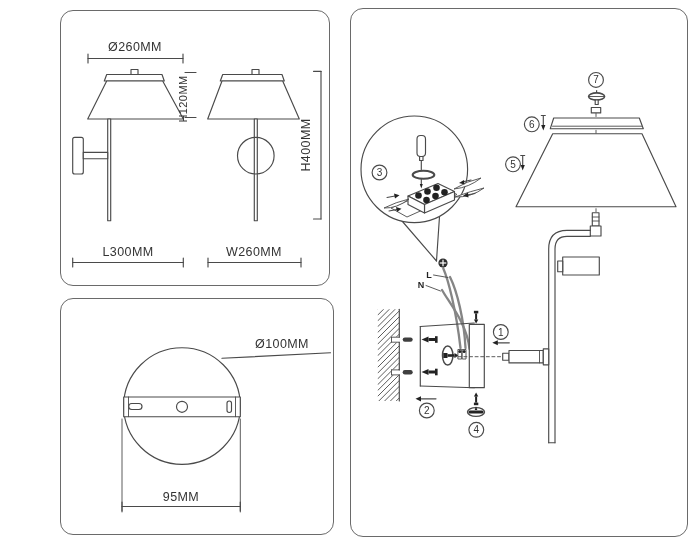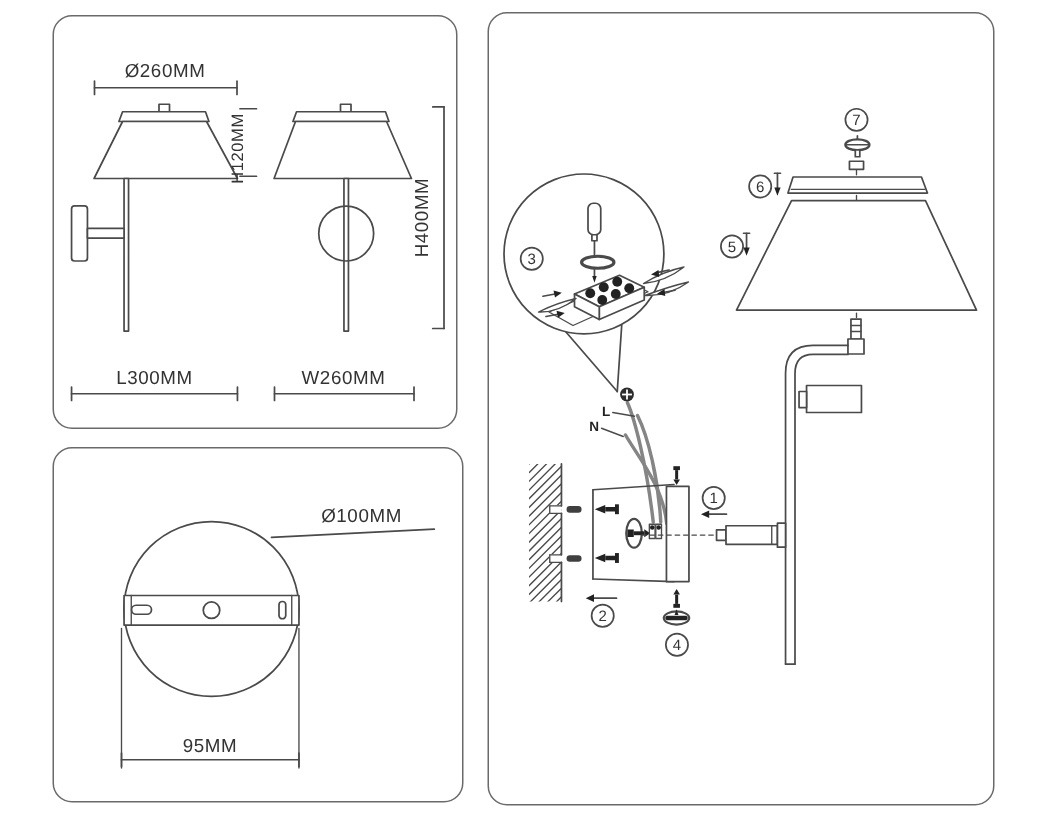--- a/index.html
+++ b/index.html
@@ -1,20 +1,20 @@
 <!DOCTYPE html>
 <html><head>
 <meta charset="utf-8">
 <style>
   html,body{margin:0;padding:0;background:#ffffff;}
   #stage{position:relative;width:700px;height:544px;background:#fff;overflow:hidden;
          font-family:"Liberation Sans",sans-serif;}
-  .panel{position:absolute;border:1.6px solid #6a6a6a;border-radius:13px;background:#fff;box-sizing:border-box;}
+  .panel{position:absolute;border:1.6px solid #6a6a6a;border-radius:13px;background:#fff;box-sizing:border-box;margin-left:25px;}
   #panel-dims{left:35px;top:10px;width:270px;height:276px;}
-  #panel-plate{left:35px;top:298px;width:274px;height:237px;}
+  #panel-plate{left:35px;top:298px;width:274px;height:237px;padding-left:16px;}
   #panel-assembly{left:325px;top:8px;width:338px;height:529px;}
   svg{display:block;}
   .ln{fill:none;stroke:#4a4a4a;stroke-width:1.15;stroke-linecap:round;stroke-linejoin:round;}
   .fw{fill:#ffffff;stroke:#4a4a4a;stroke-width:1.15;stroke-linejoin:round;}
   .blk{fill:#222222;stroke:none;}
   .gry{fill:#3f3f3f;stroke:none;}
   .wire{fill:none;stroke:#858585;stroke-width:2.3;stroke-linecap:round;}
   .dash{stroke-dasharray:3 2.6;}
   .thin{stroke-width:0.9;}
   text.dim{font-size:12.5px;fill:#333;letter-spacing:.4px;}

